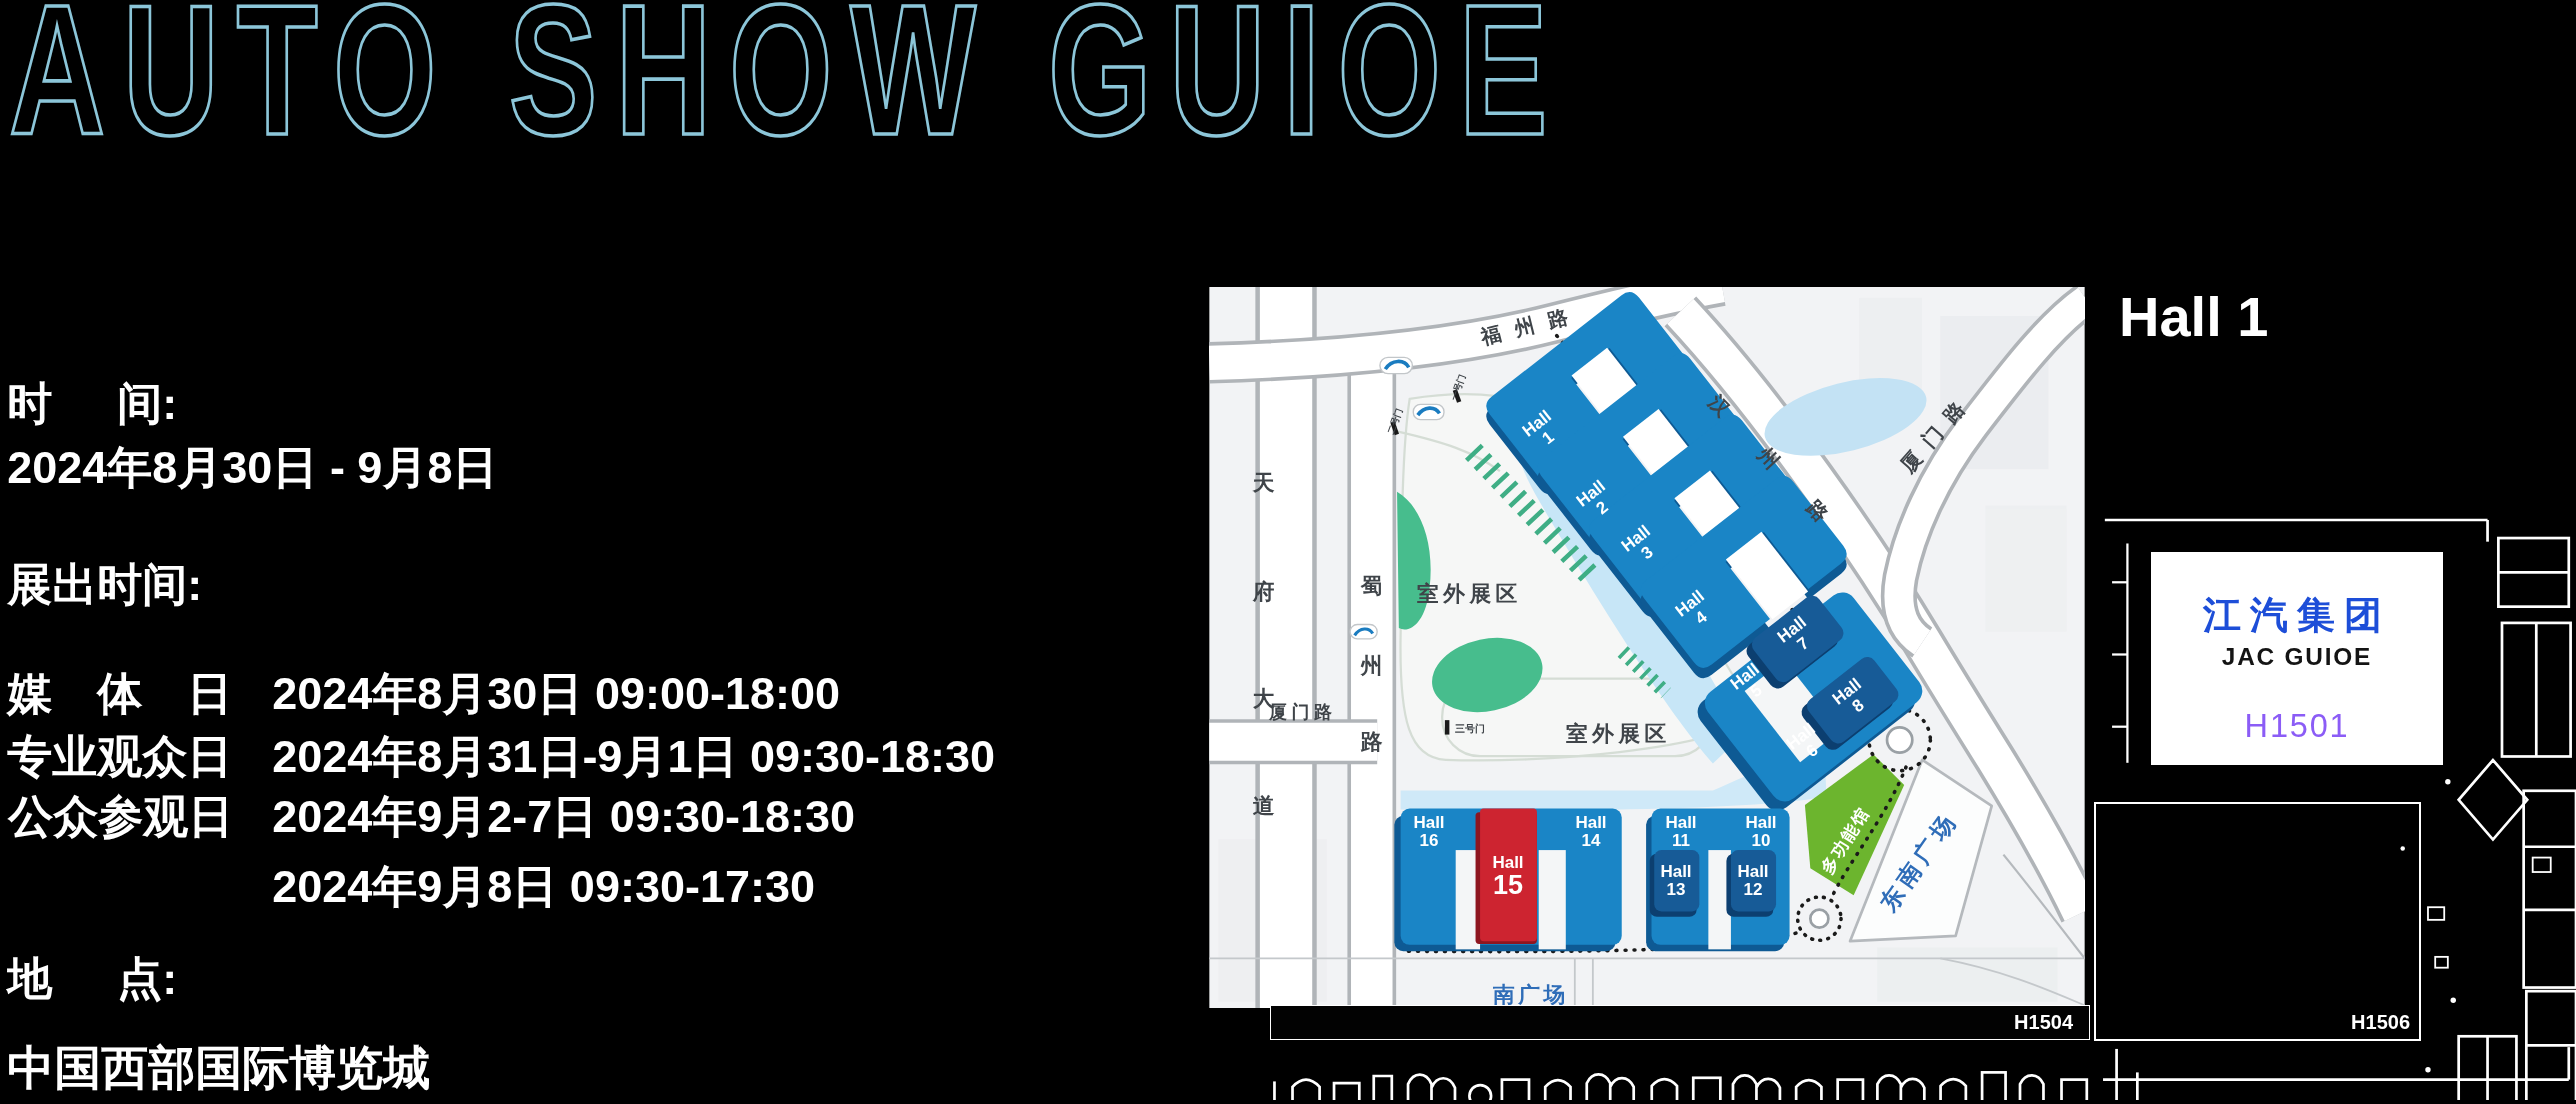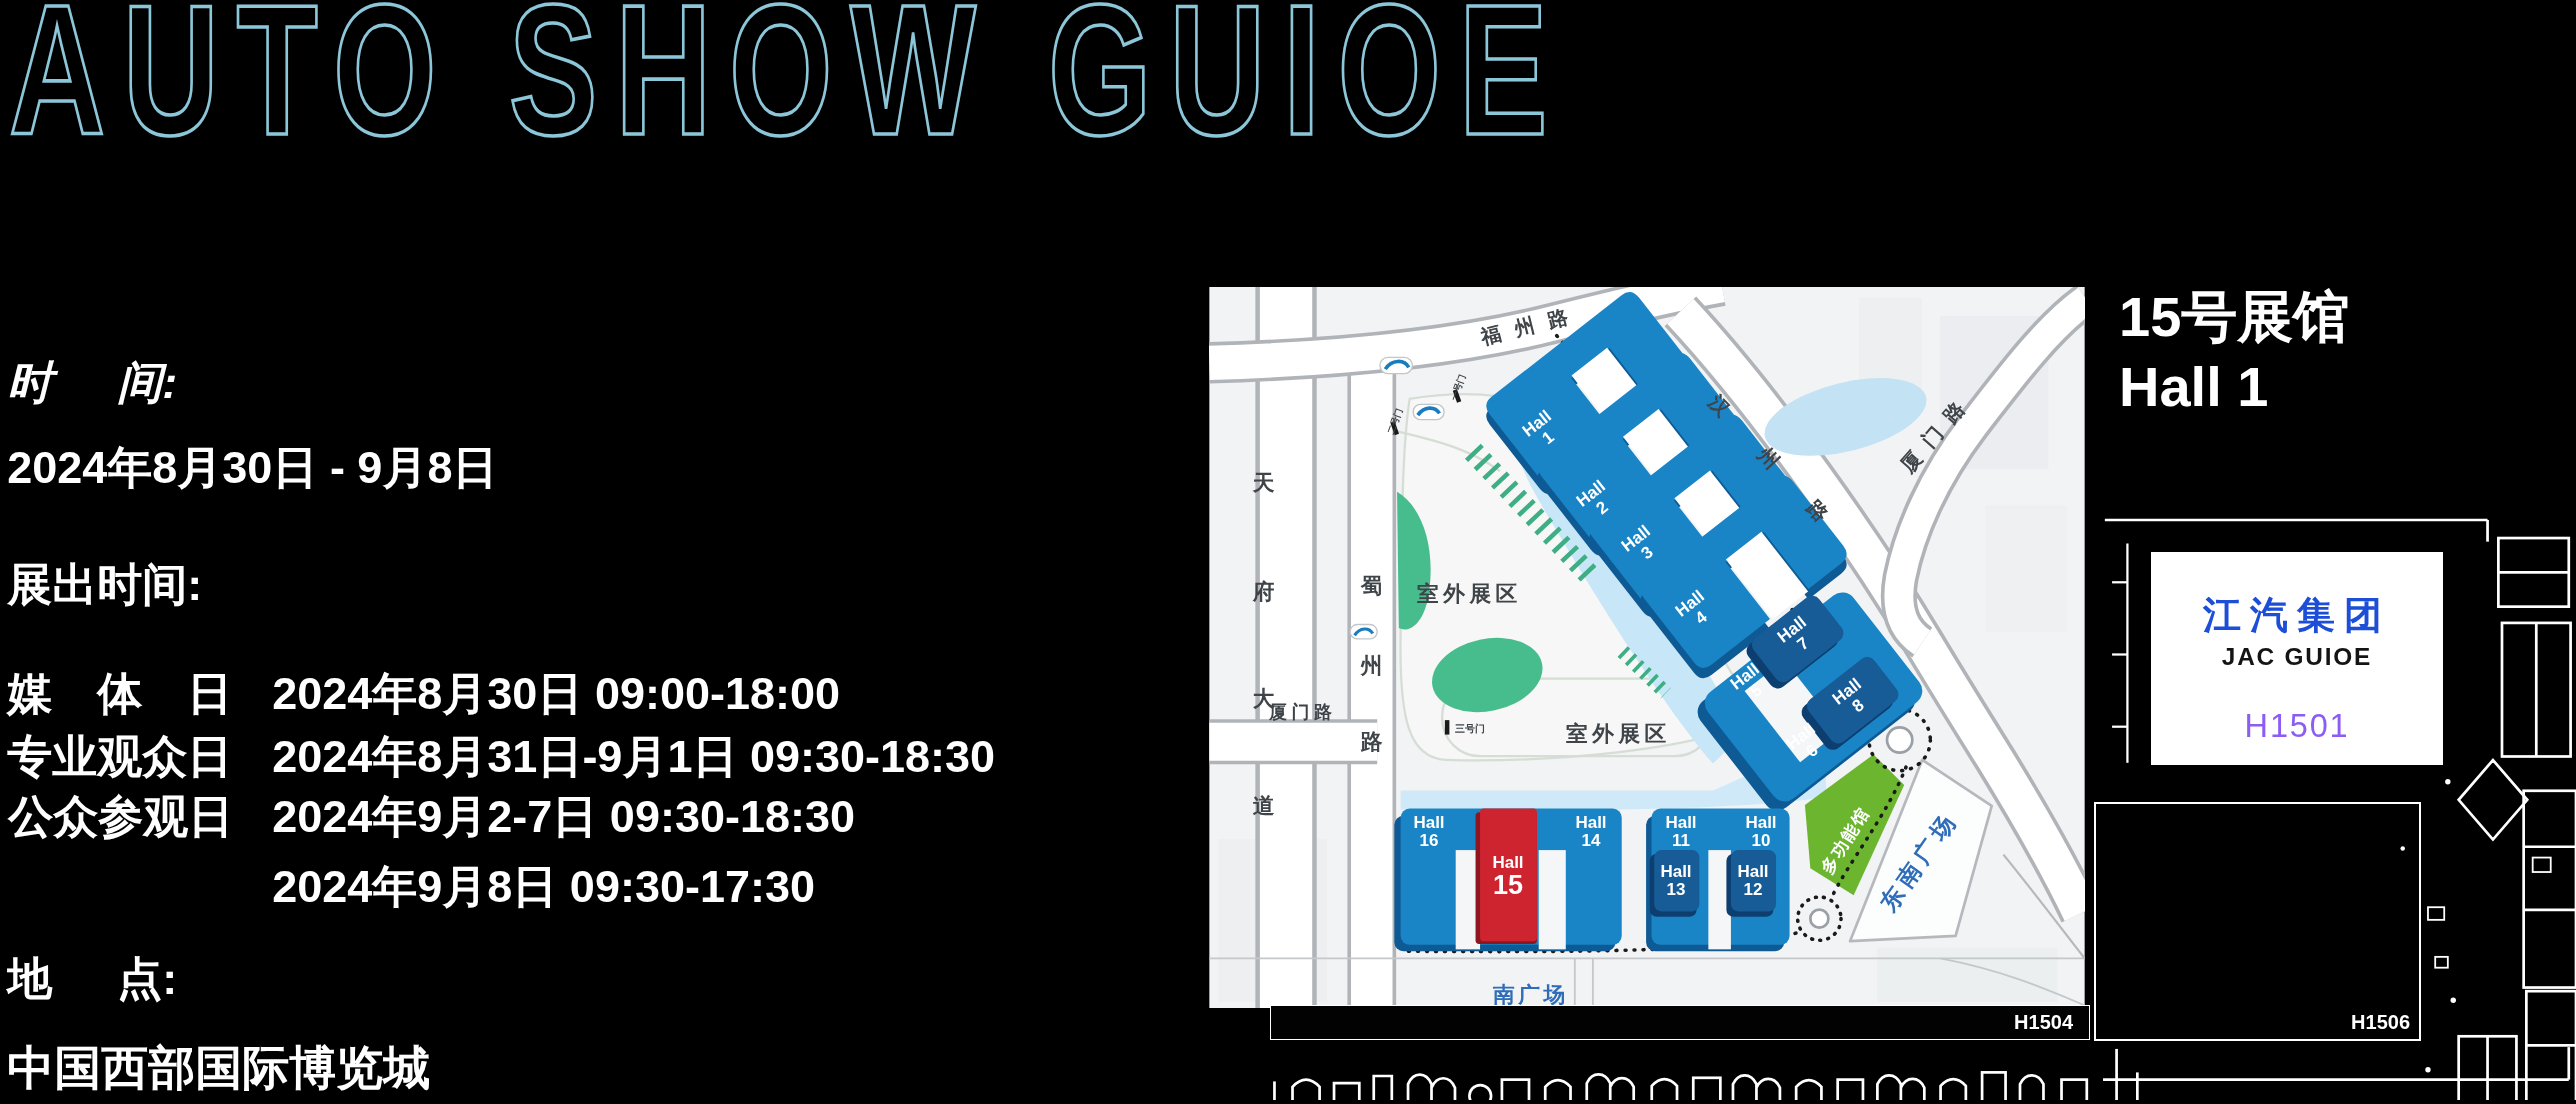--- a/index.html
+++ b/index.html
@@ -46,21 +46,21 @@
   .fragments{position:absolute;left:0;top:0;pointer-events:none;}
 </style>
 </head>
 <body>
 
 <div class="canvas">
 
   <h1 class="title">AUTO SHOW GUIOE</h1>
 
   <section class="info">
-    <div class="iline" style="top:359px;font-style:italic;"><span>时</span><span class="gapb">间:</span></div>
+    <div class="iline" style="top:380px;"><span>时</span><span class="gapb">间:</span></div>
     <div class="iline" style="top:444px;">2024年8月30日 - 9月8日</div>
     <div class="iline" style="top:561px;">展出时间:</div>
 
     <div class="srow" style="top:664px;"><span class="slabel">媒　体　日</span><span class="stext">2024年8月30日  09:00-18:00</span></div>
     <div class="srow" style="top:727px;"><span class="slabel">专业观众日</span><span class="stext">2024年8月31日-9月1日  09:30-18:30</span></div>
     <div class="srow" style="top:787px;text-align:center;"><span class="slabel">公众参观日</span><span class="stext">2024年9月2-7日  09:30-18:30</span></div>
     <div class="srow" style="top:857px;"><span class="slabel"></span><span class="stext">2024年9月8日  09:30-17:30</span></div>
 
     <div class="iline" style="top:955px;"><span>地</span><span class="gapb">点:</span></div>
     <div class="iline" style="top:1043px;font-size:47px;">中国西部国际博览城</div>
@@ -227,21 +227,20 @@
     <div class="hall-lab" style="left:271px;top:567px;"><span>Hall</span><br><span class="hall-num-big">15</span></div>
     <div class="hall-lab" style="left:444px;top:527px;"><span>Hall</span><br><span>11</span></div>
     <div class="hall-lab" style="left:524px;top:527px;"><span>Hall</span><br><span>10</span></div>
     <div class="hall-lab" style="left:439px;top:576px;"><span>Hall</span><br><span>13</span></div>
     <div class="hall-lab" style="left:516px;top:576px;"><span>Hall</span><br><span>12</span></div>
   </div>
 
   <div class="bar"><span>H1504</span></div>
 
   <div class="callout">
-    <div>15号展馆</div>
     <div>Hall 1</div>
   </div>
 
   <div class="jac-box">
     <div class="jac-cn">江汽集团</div>
     <div class="jac-en">JAC GUIOE</div>
     <div class="jac-no">H1501</div>
   </div>
 
   <div class="right-booth">

